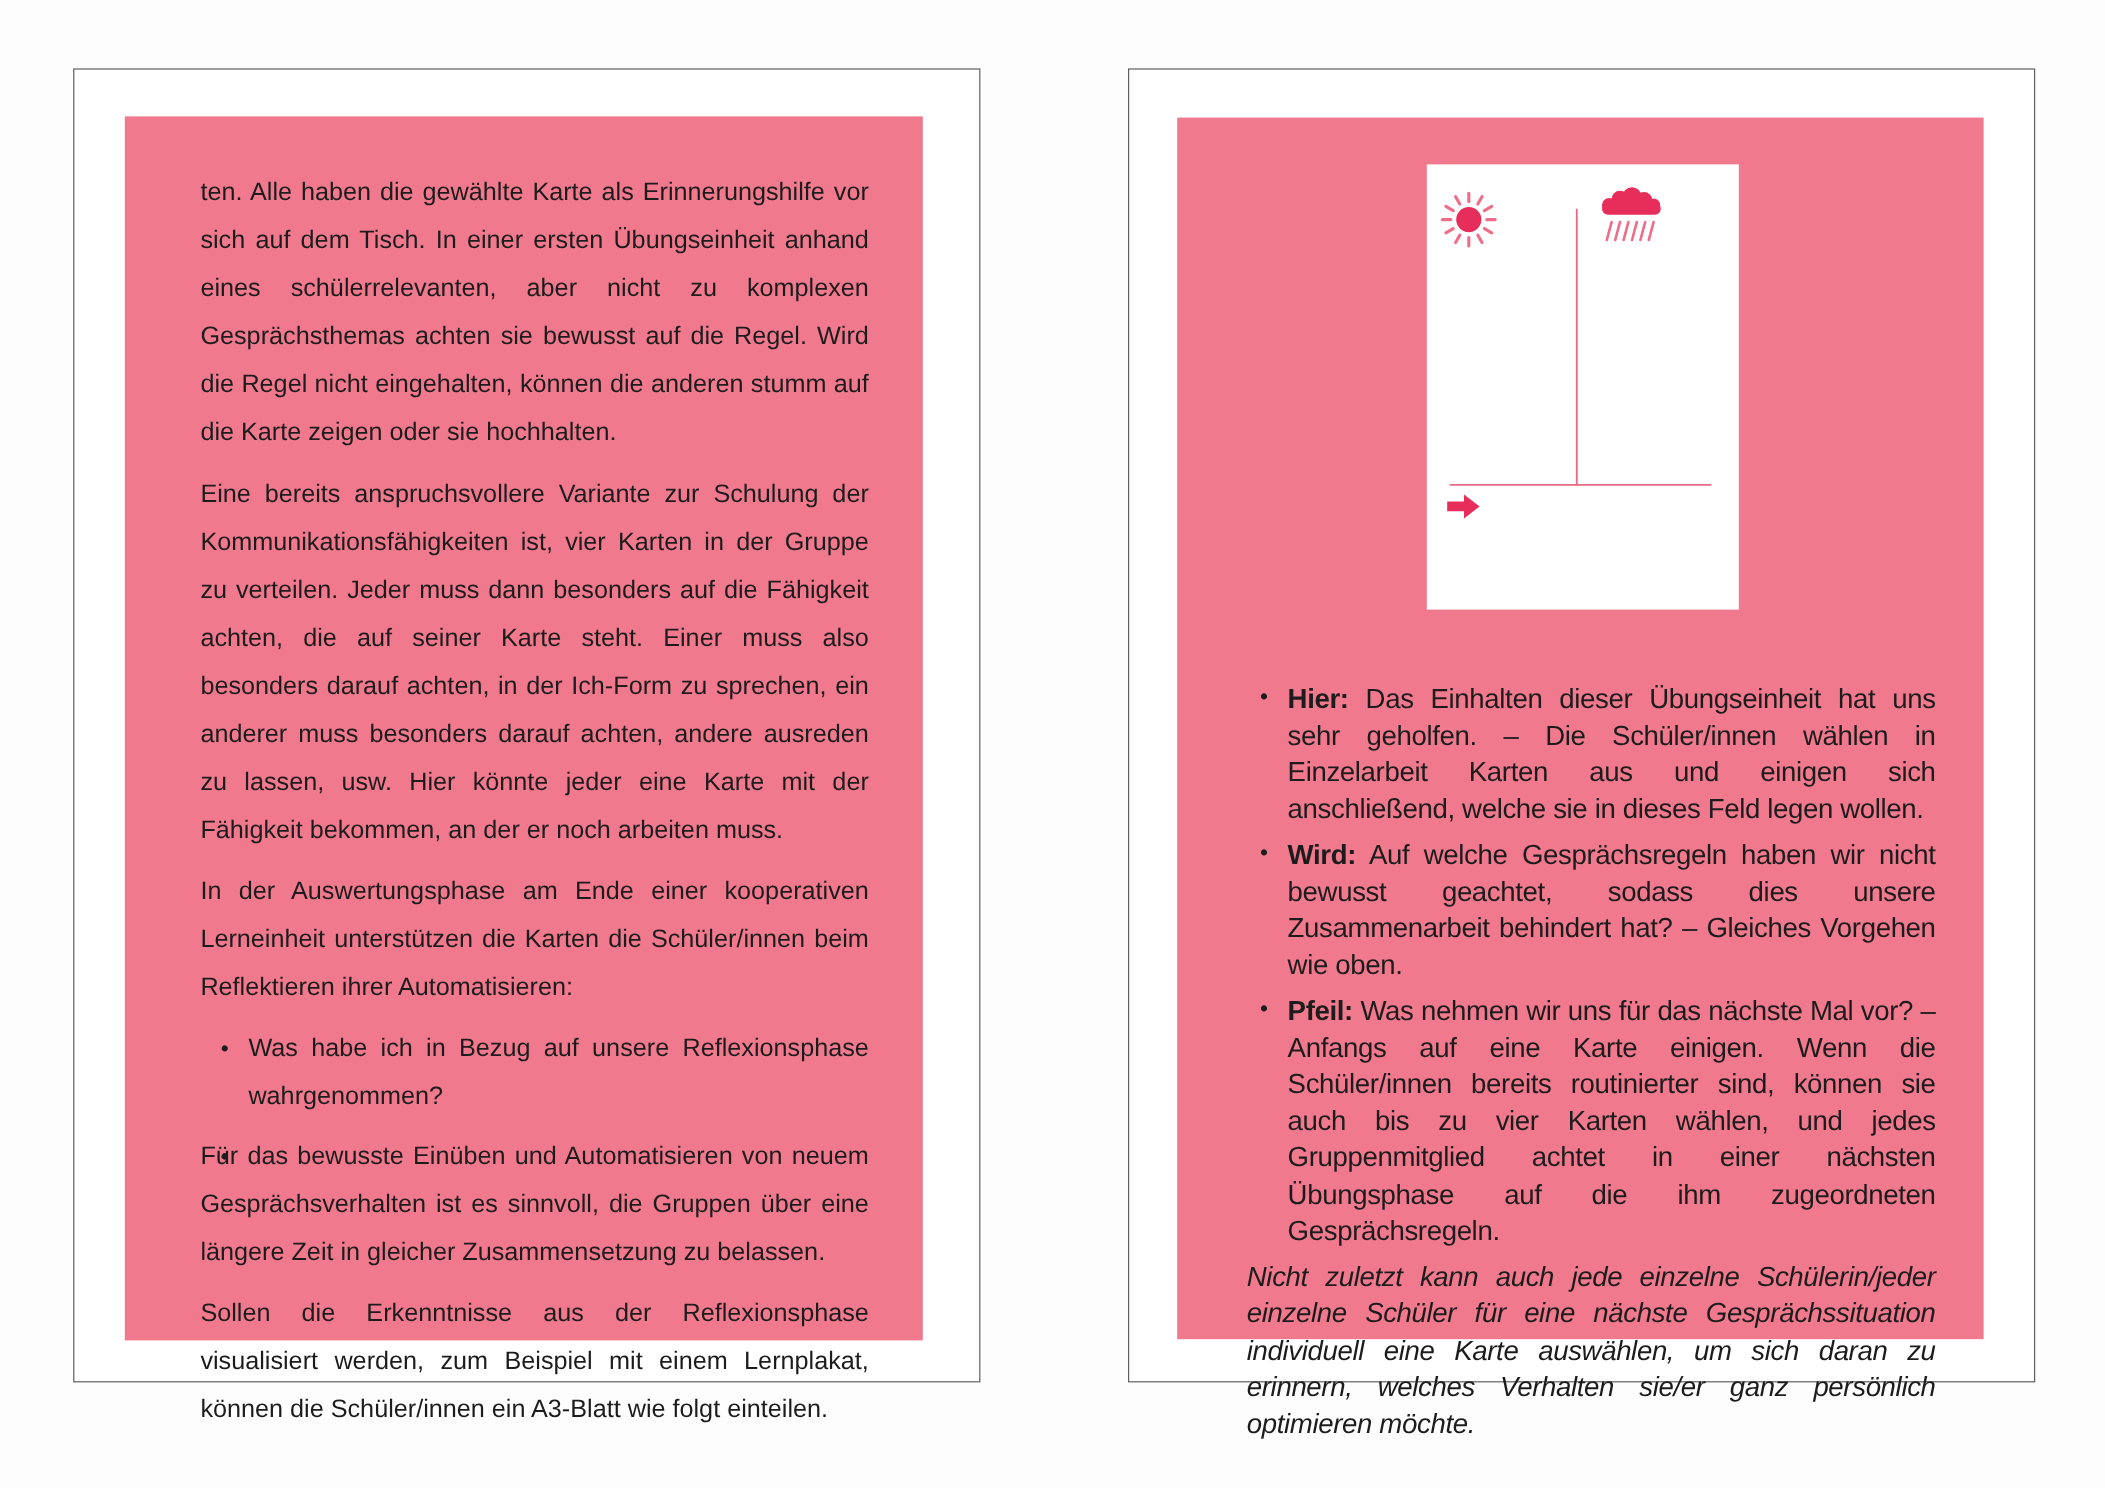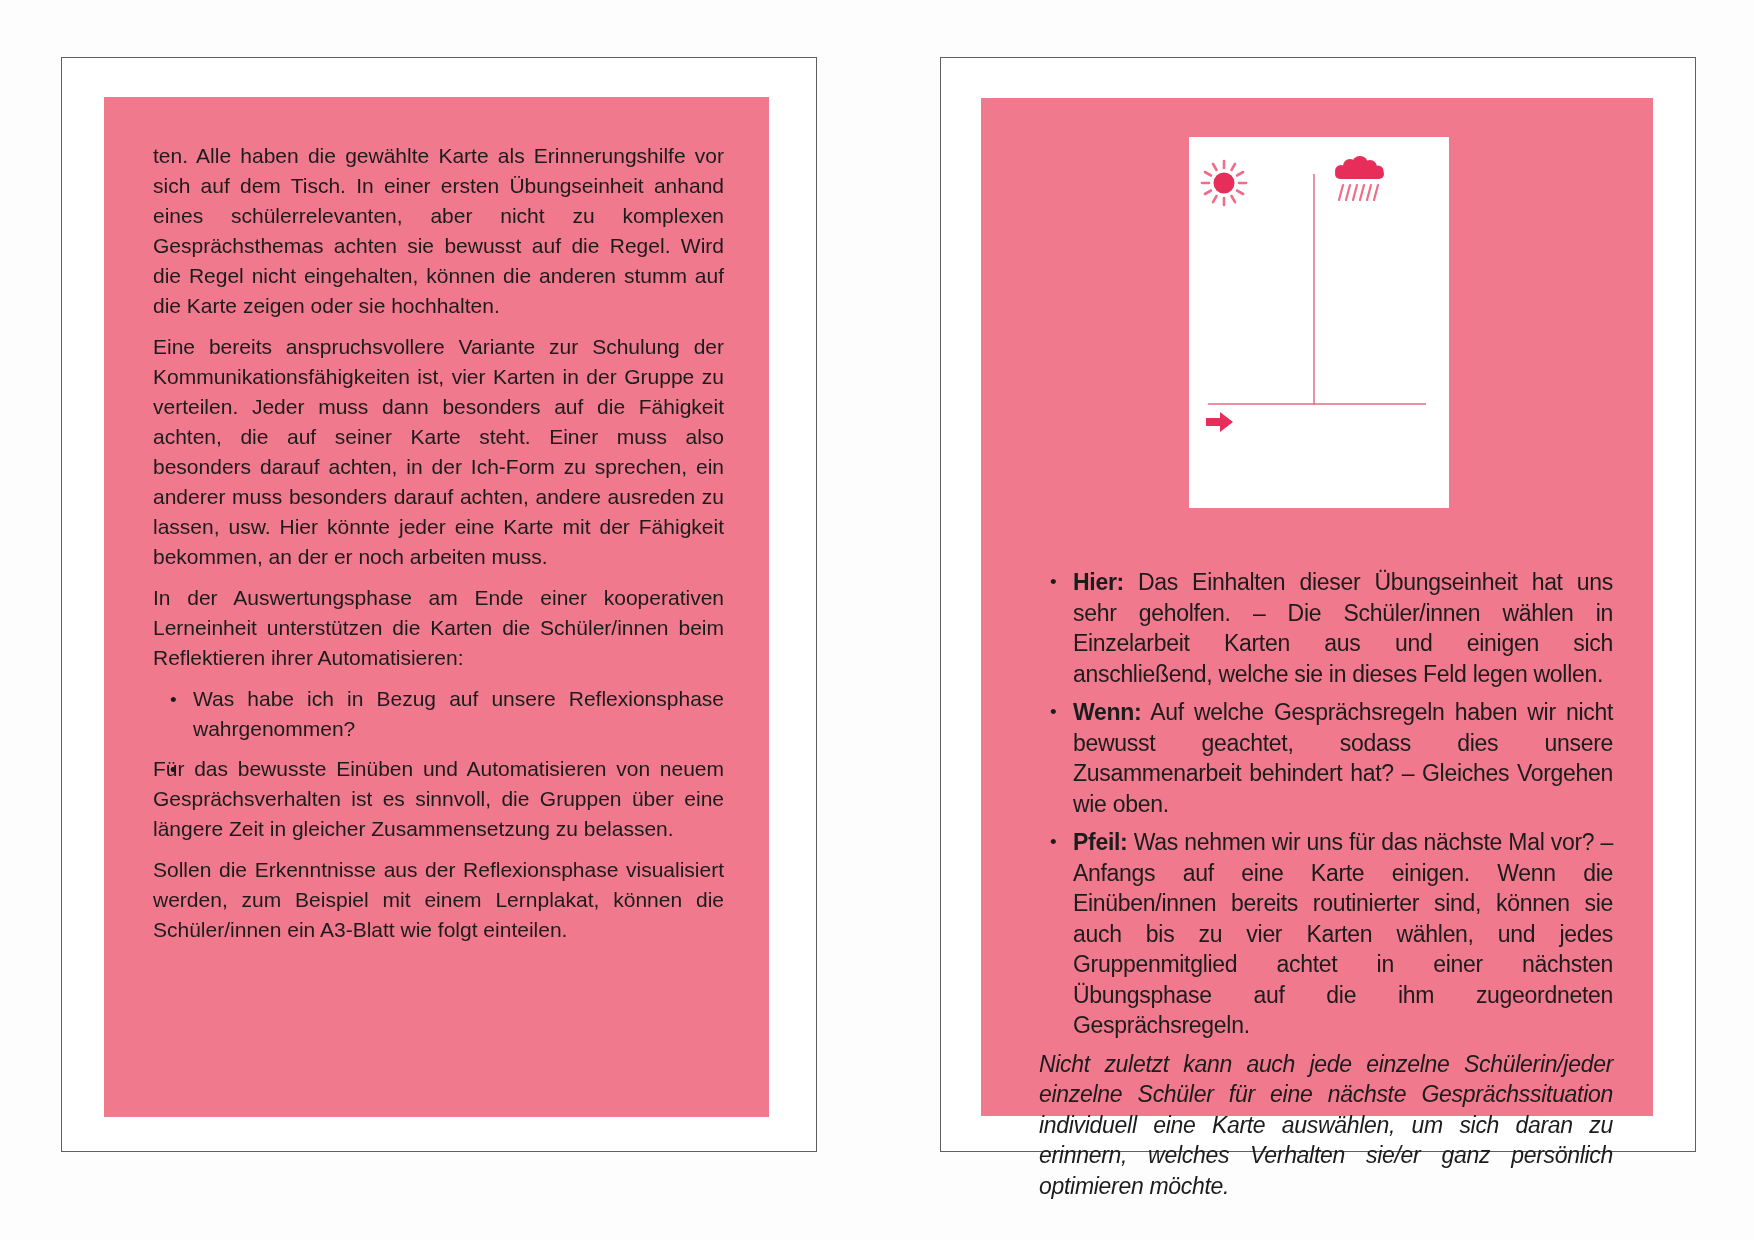--- a/index.html
+++ b/index.html
@@ -21,22 +21,22 @@
     background:#ffffff;border:1.5px solid var(--border);
   }
   .sheet-left{left:61px;}
   .sheet-right{left:940px;}
   .pink-panel{position:absolute;background:var(--pink);}
   .pink-left{left:42px;top:39px;width:665px;height:1020px;}
   .pink-right{left:40px;top:40px;width:672px;height:1018px;}
 
   
   .ltext{
-    position:absolute;left:49px;right:45px;top:44px;
-    font-size:21px;line-height:30px;text-align:justify;
+    position:absolute;left:63px;right:45px;top:44px;
+    font-size:21px;line-height:40px;text-align:justify;
   }
   .ltext p{margin:0 0 11px 0;}
   .lbullets .bullet{position:relative;padding-left:40px;margin:0 0 10px 0;}
   .dot{position:absolute;font-size:19px;}
   .lbullets .dot{left:17px;top:1px;}
 
   
   .rtext-block{
     position:absolute;left:58px;right:40px;top:469px;
     font-size:23px;line-height:30.5px;text-align:justify;
@@ -139,28 +139,28 @@
       <div class="rtext-block">
 
         <div class="bullet">
           <span class="dot">•</span>
           <b>Hier:</b>
           <span>Das Einhalten dieser Übungseinheit hat uns sehr geholfen. – Die Schüler/innen wählen in Einzelarbeit Karten aus und einigen sich anschließend, welche sie in dieses Feld legen wollen.</span>
         </div>
 
         <div class="bullet">
           <span class="dot">•</span>
-          <b>Wenn:</b>
+          <b>Wird:</b>
           <span>Auf welche Gesprächsregeln haben wir nicht bewusst geachtet, sodass dies unsere Zusammenarbeit behindert hat? – Gleiches Vorgehen wie oben.</span>
         </div>
 
         <div class="bullet">
           <span class="dot">•</span>
           <b>Pfeil:</b>
-          <span>Was nehmen wir uns für das nächste Mal vor? – Anfangs auf eine Karte einigen. Wenn die Einüben/innen bereits routinierter sind, können sie auch bis zu vier Karten wählen, und jedes Gruppenmitglied achtet in einer nächsten Übungsphase auf die ihm zugeordneten Gesprächsregeln.</span>
+          <span>Was nehmen wir uns für das nächste Mal vor? – Anfangs auf eine Karte einigen. Wenn die Schüler/innen bereits routinierter sind, können sie auch bis zu vier Karten wählen, und jedes Gruppenmitglied achtet in einer nächsten Übungsphase auf die ihm zugeordneten Gesprächsregeln.</span>
         </div>
 
         <p class="closing">Nicht zuletzt kann auch jede einzelne Schülerin/jeder einzelne Schüler für eine nächste Gesprächssituation individuell eine Karte auswählen, um sich daran zu erinnern, welches Verhalten sie/er ganz persönlich optimieren möchte.</p>
       </div>
 
     </div>
   </div>
 
 </div>
 

